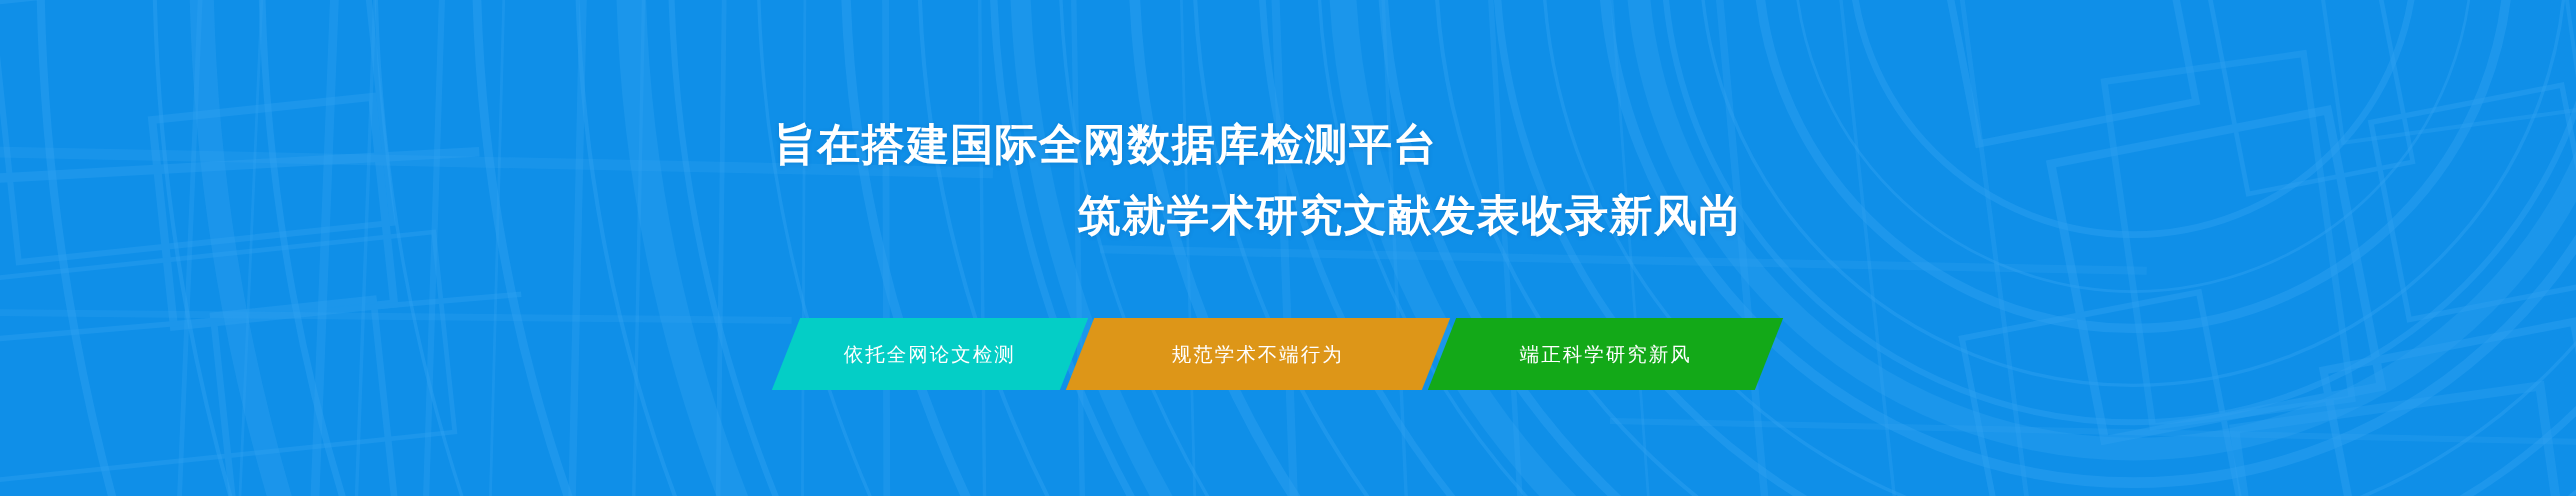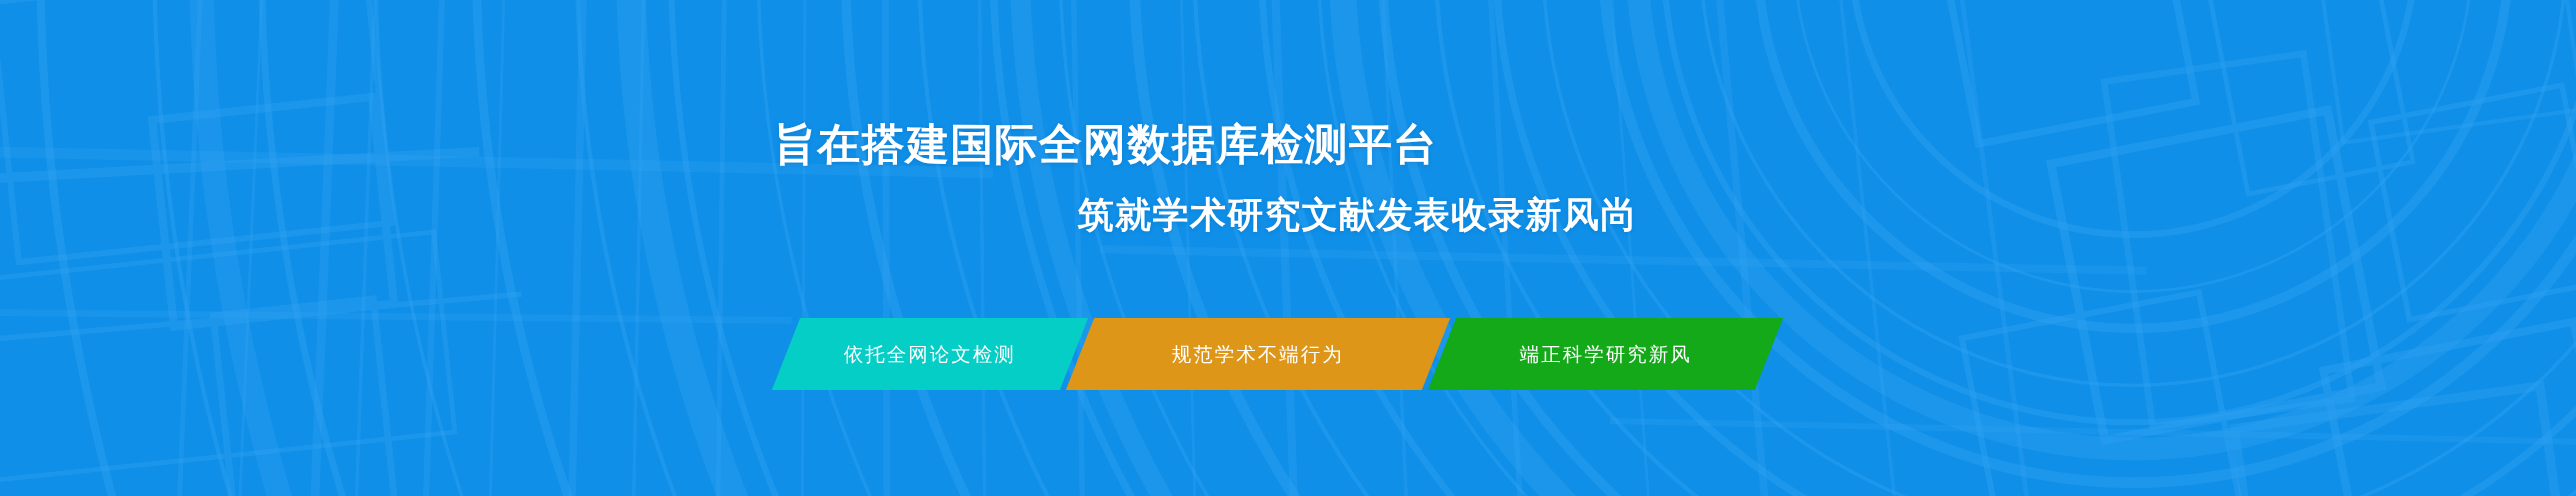--- a/index.html
+++ b/index.html
@@ -26,21 +26,21 @@
     white-space:nowrap;
     letter-spacing:1.3px;
     text-shadow:0 1.3px 4px rgba(0,60,120,.18);
   }
   .headline-1{
     left:773px;top:119px;
     font-size:43px;line-height:50px;
   }
   .headline-2{
     left:1078px;top:190px;
-    font-size:36px;line-height:50px;
+    font-size:43px;line-height:50px;
   }
 
   
   .tag-band{
     position:absolute;
     left:771px;top:318px;
     width:1047px;height:75px;
     display:flex;
     align-items:stretch;
   }

